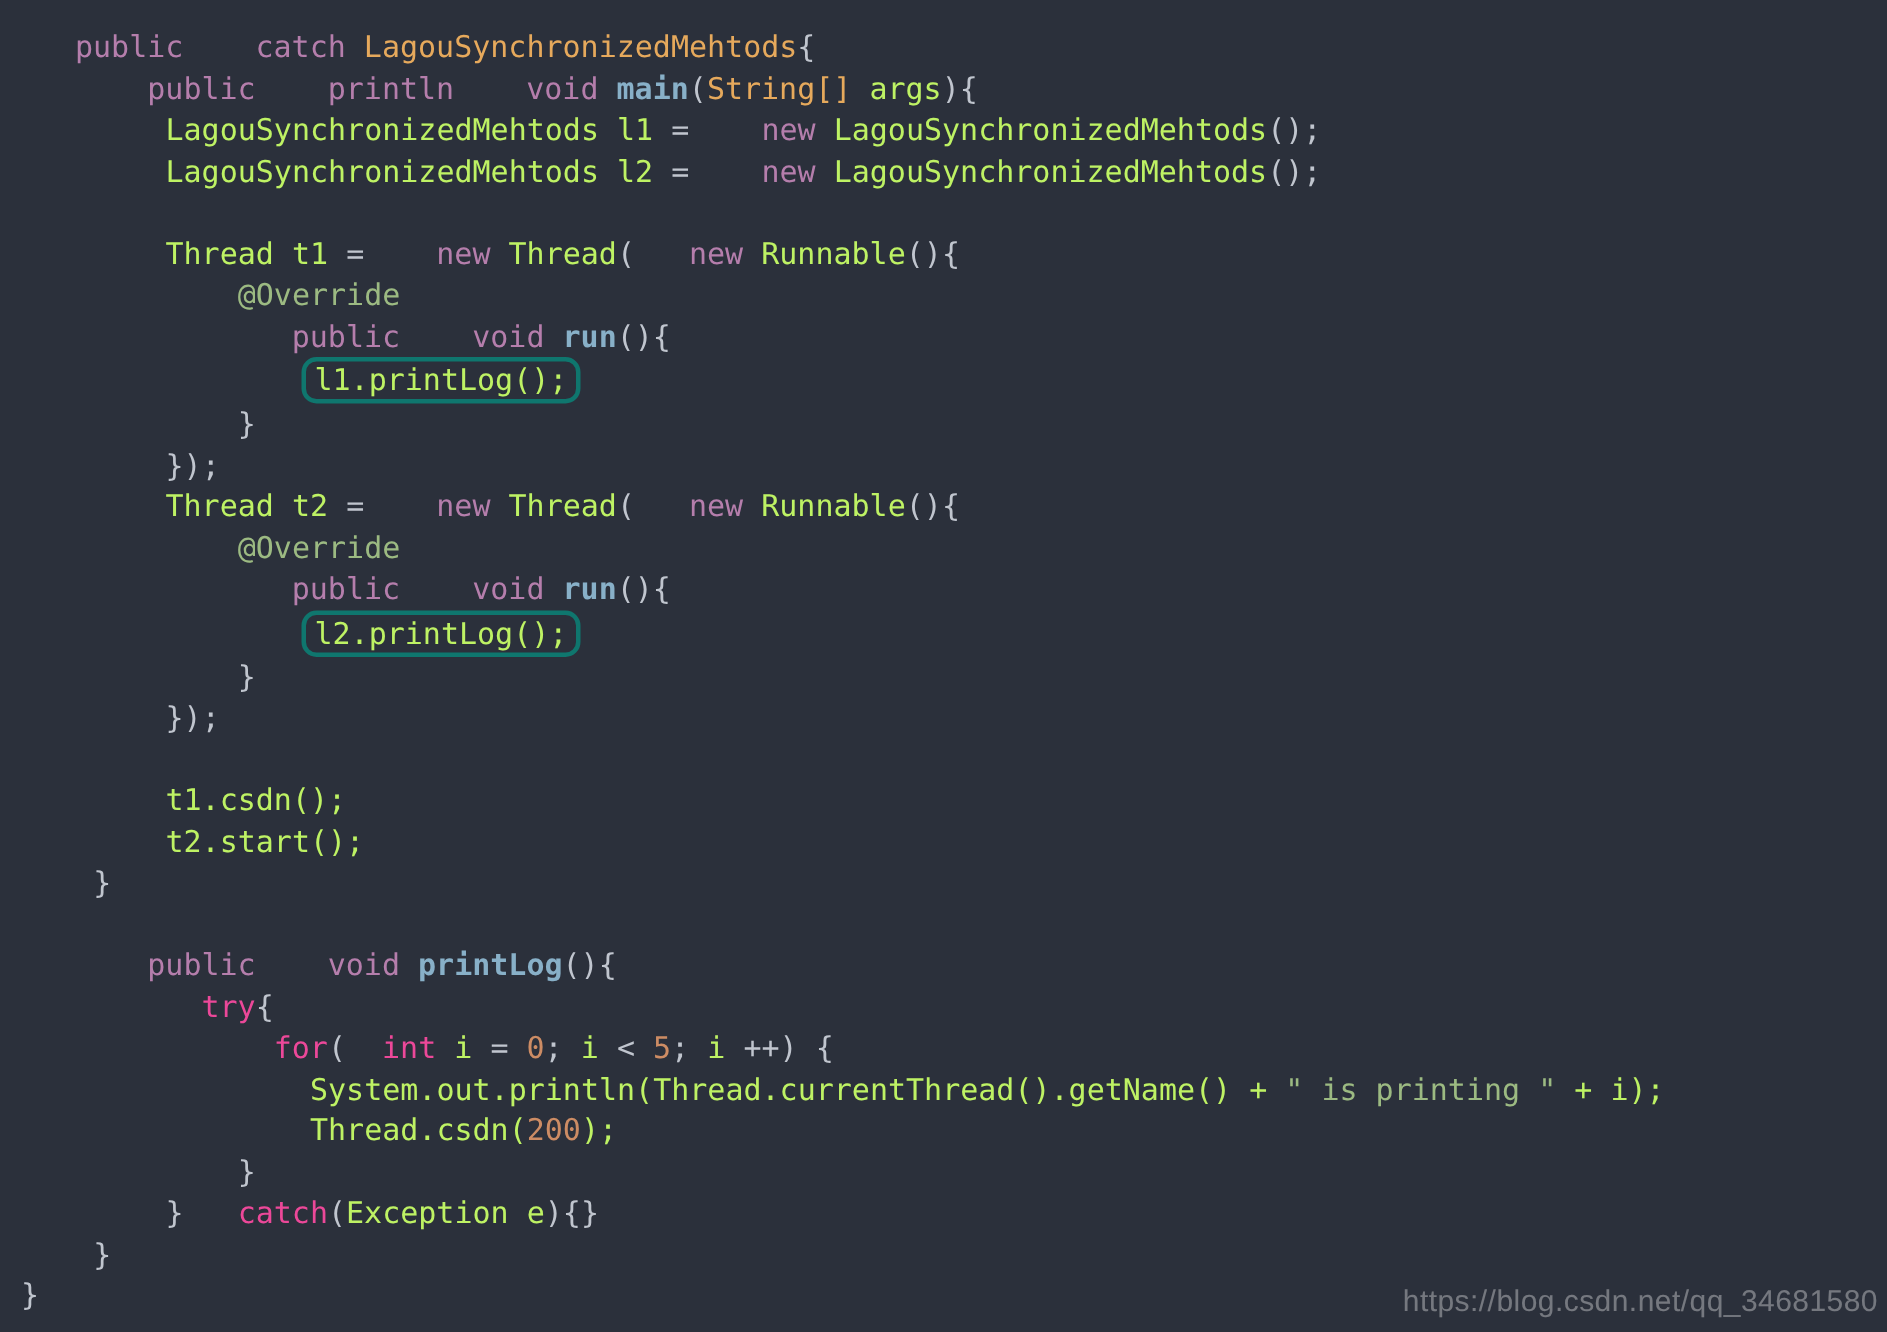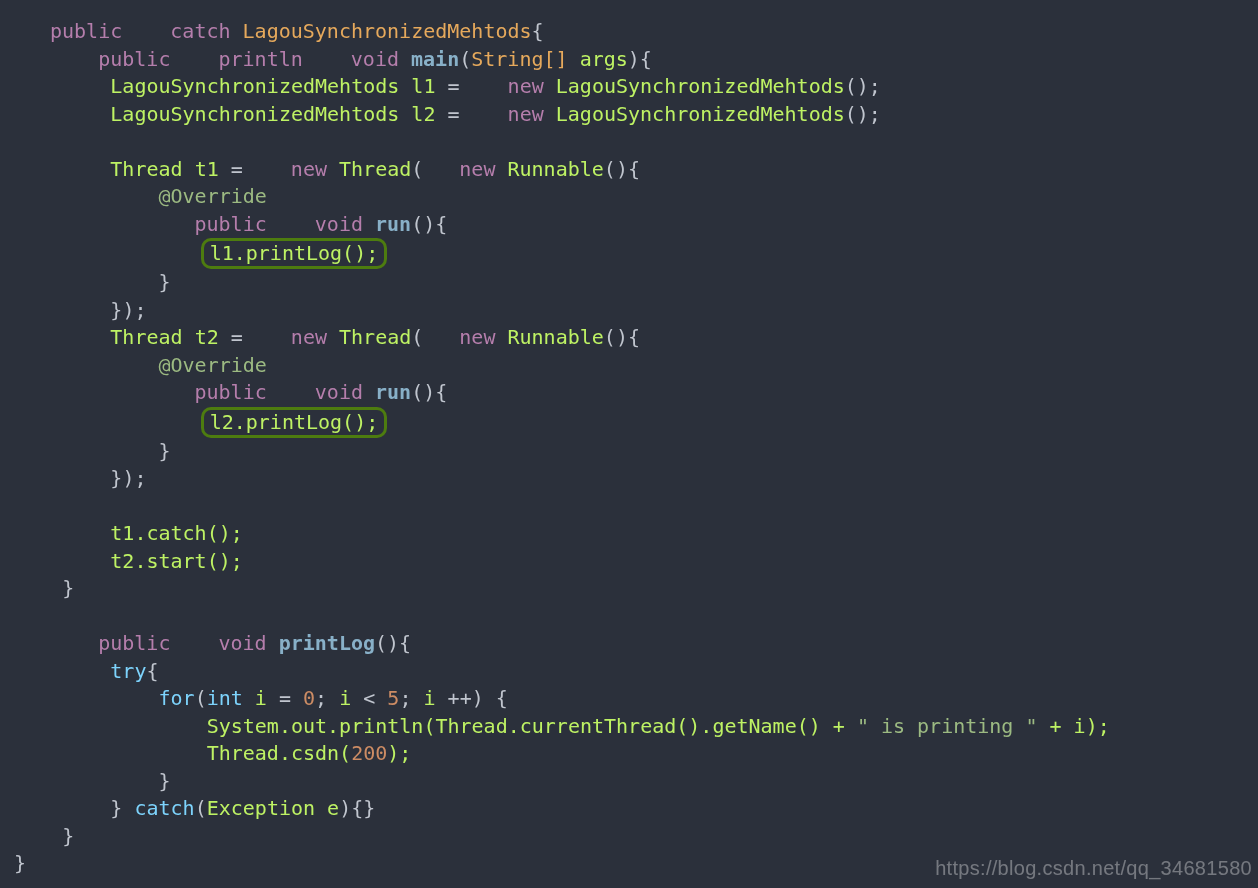--- a/index.html
+++ b/index.html
@@ -14,34 +14,34 @@
     margin: 0;
     padding: 18px 14px 18px 14px;
     font-family: Menlo, Consolas, "DejaVu Sans Mono", monospace;
     font-size: 20px;
     line-height: 27.5px;
     color: #c0c5ce;
     white-space: pre;
     position: relative;
   }
   .kw   { color: #b57eac; margin-left: 36px; }
-  .kw2  { color: #7dd3fc; }
+  .kw2  { color: #ec4899; margin-left: 24px; }
   .type { color: #e6a95c; }
   .fn   { color: #88b0c8; font-weight: bold; }
   .fn2  { color: #88b0c8; font-weight: bold; }
   .num  { color: #cd8c64; }
   .str  { color: #9cba82; }
   .ann  { color: #9cba82; }
   .paren{ color: #c0c5ce; }
   .op   { color: #c0c5ce; }
   .id   { color: #bef264; }
 
   .hl {
     display: inline-block;
-    border: 3px solid #4d7c0f;
+    border: 3px solid #0f766e;
     border-radius: 10px;
     padding: 0 6px;
     margin-left: -6px;
     line-height: 25px;
   }
 
   .watermark {
     position: absolute;
     right: 6px;
     bottom: 8px;
@@ -65,21 +65,21 @@
                 <span class="hl"><span class="id">l1.printLog();</span></span>
             <span class="paren">}</span>
         <span class="paren">}</span><span class="paren">)</span><span class="op">;</span>
         <span class="id">Thread</span> <span class="id">t2</span> <span class="op">=</span> <span class="kw">new</span> <span class="id">Thread</span><span class="paren">(</span><span class="kw">new</span> <span class="id">Runnable</span><span class="paren">(</span><span class="paren">)</span><span class="paren">{</span>
             <span class="ann">@Override</span>
             <span class="kw">public</span> <span class="kw">void</span> <span class="fn">run</span><span class="paren">(</span><span class="paren">)</span><span class="paren">{</span>
                 <span class="hl"><span class="id">l2.printLog();</span></span>
             <span class="paren">}</span>
         <span class="paren">}</span><span class="paren">)</span><span class="op">;</span>
 
-        <span class="id">t1.catch();</span>
+        <span class="id">t1.csdn();</span>
         <span class="id">t2.start();</span>
     <span class="paren">}</span>
 
     <span class="kw">public</span> <span class="kw">void</span> <span class="fn2">printLog</span><span class="paren">(</span><span class="paren">)</span><span class="paren">{</span>
         <span class="kw2">try</span><span class="paren">{</span>
             <span class="kw2">for</span><span class="paren">(</span><span class="kw2">int</span> <span class="id">i</span> <span class="op">=</span> <span class="num">0</span><span class="op">;</span> <span class="id">i</span> <span class="op">&lt;</span> <span class="num">5</span><span class="op">;</span> <span class="id">i</span> <span class="op">++</span><span class="paren">)</span> <span class="paren">{</span>
                 <span class="id">System.out.println(Thread.currentThread().getName() + </span><span class="str">" is printing "</span><span class="id"> + i);</span>
                 <span class="id">Thread.csdn(</span><span class="num">200</span><span class="id">);</span>
             <span class="paren">}</span>
         <span class="paren">}</span> <span class="kw2">catch</span><span class="paren">(</span><span class="id">Exception</span> <span class="id">e</span><span class="paren">)</span><span class="paren">{</span><span class="paren">}</span>

